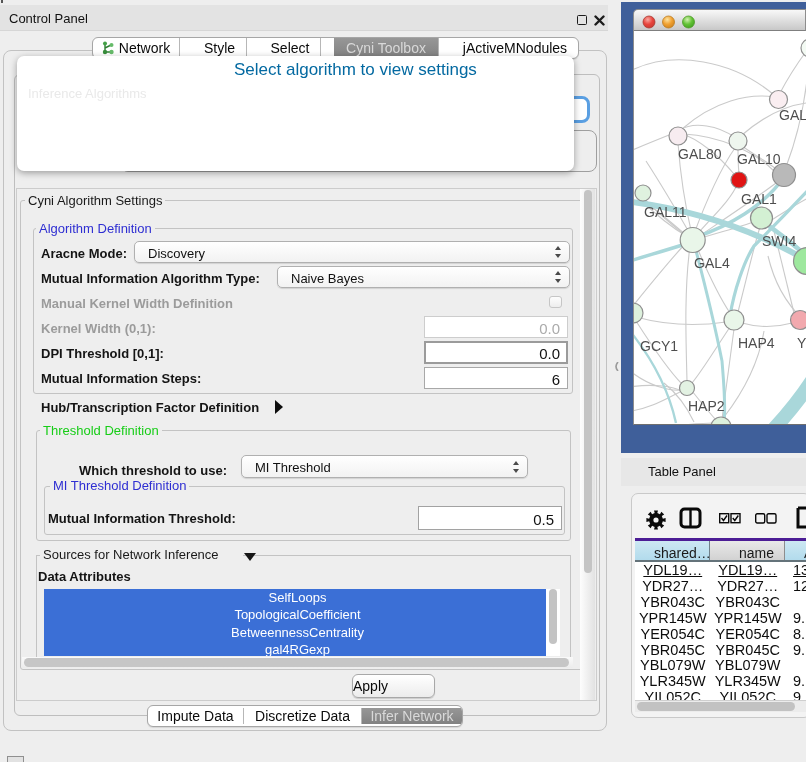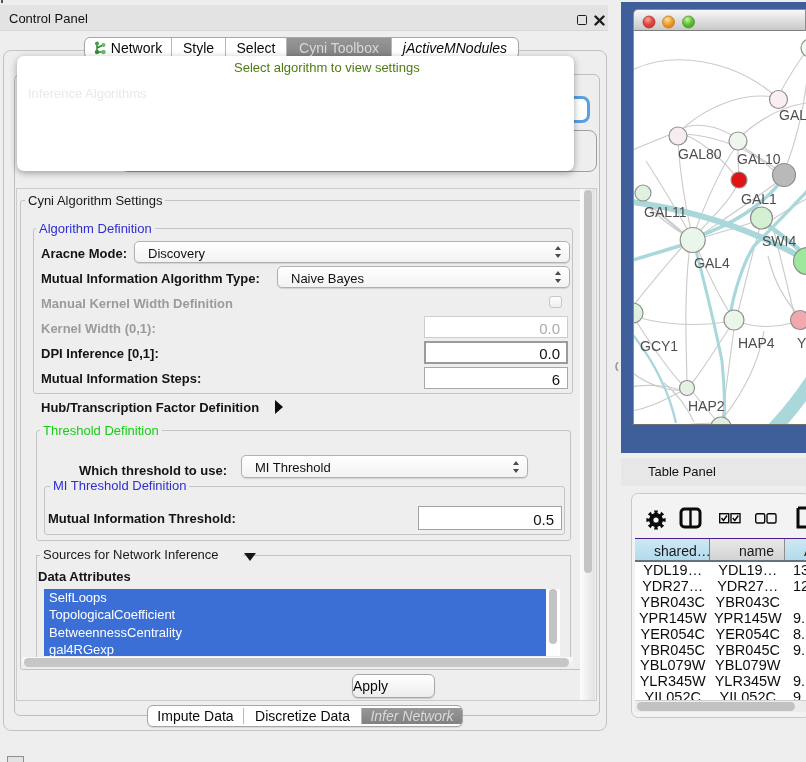--- a/index.html
+++ b/index.html
@@ -11,61 +11,61 @@
   .box { border:1px solid #c3c3c3; border-radius:3px; }
   .btitle { font-size:13px; background:#eeeeee; padding:0 3px; line-height:13px; }
   .combo { background:linear-gradient(#ffffff,#f2f2f2); border:1px solid #b0b0b0;
     border-radius:5px; box-shadow:0 1px 1px rgba(0,0,0,0.12); font-size:13px; color:#111; }
   .combo .ar { position:absolute; right:7px; top:50%; margin-top:-7px; width:8px; height:14px; }
   .tfield { background:#ffffff; font-size:15px; text-align:right; color:#111; }
   .seg { position:absolute; display:flex; background:#ffffff; border:1px solid #a6a6a6;
     border-radius:6px; overflow:hidden; font-size:14px; color:#0a0a0a;
     box-shadow:0 1px 1px rgba(0,0,0,0.10); }
   .seg > div { display:flex; align-items:center; justify-content:center; border-right:1px solid #b7b7b7; }
-  .seg > div:last-child { border-right:none;font-style:italic; }
+  .seg > div:last-child { border-right:none; }
   .seg > div.sel { background:linear-gradient(#979797,#818181); color:#d9d9d9; }
 </style>
 </head>
 <body>
 
 <div class="abs" style="left:1px;top:0;width:2px;height:3px;background:#555;"></div>
 <div class="abs" style="left:0;top:5px;width:608px;height:26px;background:#e3e3e3;border-bottom:1px solid #d6d6d6;"></div>
 <div class="abs" style="left:9px;top:11px;font-size:13px;color:#111;">Control Panel</div>
 <div class="abs" style="left:577px;top:15px;width:10px;height:10px;border:1.5px solid #1c1c1c;border-radius:1.5px;"></div>
 <svg class="abs" style="left:594px;top:15px;" width="11" height="11" viewBox="0 0 11 11">
   <path d="M1.5 1.5 L9.5 9.5 M9.5 1.5 L1.5 9.5" stroke="#1c1c1c" stroke-width="2.4" stroke-linecap="round"></path>
 </svg>
 
 <div class="abs" style="left:3px;top:50px;width:604px;height:681px;border:1px solid #c2c2c2;border-radius:8px;"></div>
 
 <div class="abs" style="left:14px;top:74px;width:586px;height:642px;border:1px solid #bebebe;border-radius:6px;"></div>
 
 <div class="abs" style="left:16px;top:188px;width:581px;height:513px;border:1px solid #cccccc;"></div>
 
-<div class="seg" style="left:84px;top:37px;height:22px;">
+<div class="seg" style="left:92px;top:37px;height:22px;gap:13px;">
   <div style="width:87px;">
     <svg width="13" height="15" viewBox="0 0 13 15" style="margin-right:4px;">
       <path d="M3 3 L3 11 M3 11 L9 11 M3 7 L9 4" stroke="#2e7d32" stroke-width="1.4" fill="none"></path>
       <circle cx="3" cy="2.5" r="2" fill="#43a047"></circle>
         <circle cx="9.5" cy="4" r="2" fill="#66bb6a"></circle>
       <circle cx="3" cy="11" r="2.2" fill="#388e3c"></circle>
         <circle cx="9.5" cy="11" r="2.2" fill="#66bb6a"></circle>
     </svg>Network</div>
   <div style="width:54px;text-align:center;">Style</div>
   <div style="width:61px;">Select</div>
   <div class="sel" style="width:105px;">Cyni Toolbox</div>
   <div style="width:126px;">jActiveMNodules</div>
 </div>
 
 <div class="abs" style="left:200px;top:96px;width:390px;height:27px;background:#fff;border:3px solid #5a9fe2;border-radius:8px;"></div>
 <div class="abs" style="left:120px;top:130px;width:477px;height:42px;border:1px solid #9f9f9f;border-radius:8px;"></div>
 
 <div class="abs" style="left:17px;top:56px;width:557px;height:115px;background:#ffffff;border-radius:7px;box-shadow:0 2px 7px rgba(0,0,0,0.35);overflow:hidden;">
   <div class="abs" style="left:11px;top:30px;font-size:13px;color:#e9e9e9;">Inference Algorithms</div>
-  <div class="abs" style="left:217px;top:4px;font-size:13px;color:#4d7c0f;">Select algorithm to view settings</div>
+  <div class="abs" style="left:217px;top:4px;font-size:17px;color:#0369a1;">Select algorithm to view settings</div>
 </div>
 
 <div class="abs box" style="left:20px;top:200px;width:575px;height:470px;border-radius:3px;"></div>
 <div class="abs btitle" style="left:25px;top:194px;color:#1a1a1a;">Cyni Algorithm Settings</div>
 
 <div class="abs box" style="left:33px;top:228px;width:540px;height:166px;"></div>
 <div class="abs btitle" style="left:36px;top:222px;color:#2e2ed2;">Algorithm Definition</div>
 
 <div class="abs lbl" style="left:41px;top:246px;">Aracne Mode:</div>
 <div class="abs combo" style="left:134px;top:241px;width:436px;height:22px;">
@@ -82,21 +82,21 @@
       <path d="M4 1 L7 5 L1 5 Z M4 13 L7 9 L1 9 Z" fill="#4a4a4a"></path>
     </svg>
 </div>
 
 <div class="abs lbl-dis" style="left:41px;top:296px;">Manual Kernel Width Definition</div>
 <div class="abs" style="left:549px;top:296px;width:13px;height:12px;background:linear-gradient(#fdfdfd,#ededed);border:1px solid #c6c6c6;border-radius:3px;"></div>
 
 <div class="abs lbl-dis" style="left:41px;top:321px;">Kernel Width (0,1):</div>
 <div class="abs tfield" style="left:424px;top:316px;width:144px;height:22px;border:1px solid #cdcdcd;color:#ababab;padding:3px 7px 0 0;">0.0</div>
 
-<div class="abs lbl" style="left:41px;top:346px;">DPI Inference [0,1]:</div>
+<div class="abs lbl" style="left:41px;top:346px;">DPI Threshold [0,1]:</div>
 <div class="abs tfield" style="left:424px;top:341px;width:144px;height:23px;border:2px solid #9b9b9b;padding:2px 6px 0 0;">0.0</div>
 
 <div class="abs lbl" style="left:41px;top:371px;">Mutual Information Steps:</div>
 <div class="abs tfield" style="left:424px;top:367px;width:144px;height:22px;border:1px solid #a8a8a8;padding:3px 7px 0 0;">6</div>
 
 <div class="abs lbl" style="left:41px;top:400px;">Hub/Transcription Factor Definition</div>
 <svg class="abs" style="left:274px;top:399px;" width="10" height="16" viewBox="0 0 10 16">
   <path d="M1 1 L9 8 L1 15 Z" fill="#0d0d0d"></path>
   </svg>
 
@@ -117,21 +117,21 @@
 <div class="abs tfield" style="left:418px;top:506px;width:144px;height:24px;border:1px solid #a2a2a2;padding:4px 7px 0 0;">0.5</div>
 
 <div class="abs" style="left:36px;top:555px;width:535px;height:113px;border:1px solid #c3c3c3;border-bottom:none;"></div>
 <div class="abs btitle" style="left:40px;top:548px;color:#1a1a1a;padding-right:24px;">Sources for Network Inference</div>
 <svg class="abs" style="left:243px;top:552px;" width="14" height="10" viewBox="0 0 14 10">
   <path d="M1 1 L13 1 L7 9 Z" fill="#161616"></path>
   </svg>
 <div class="abs lbl" style="left:38px;top:569px;">Data Attributes</div>
 
 <div class="abs" style="left:44px;top:589px;width:516px;height:67px;background:#ffffff;"></div>
-<div class="abs" style="left:44px;top:589px;width:502px;height:67px;background:#3b6fd6;color:#ffffff;font-size:13px;line-height:17.4px;padding-left:5px;overflow:hidden;">SelfLoops<br>TopologicalCoefficient<br>BetweennessCentrality<br>gal4RGexp</div>
+<div class="abs" style="left:44px;top:589px;width:502px;height:67px;background:#3b6fd6;color:#ffffff;font-size:13px;line-height:17.4px;padding-left:5px;overflow:hidden;text-align:center;">SelfLoops<br>TopologicalCoefficient<br>BetweennessCentrality<br>gal4RGexp</div>
 <div class="abs" style="left:549px;top:589px;width:8px;height:55px;background:#c3c3c3;border-radius:4px;"></div>
 
 <div class="abs" style="left:22px;top:657px;width:551px;height:11px;background:linear-gradient(#fafafa,#ececec);"></div>
 <div class="abs" style="left:24px;top:658px;width:545px;height:9px;background:#c6c6c6;border-radius:4.5px;"></div>
 
 <div class="abs" style="left:580px;top:189px;width:15px;height:511px;background:linear-gradient(to right,#fdfdfd,#e2e2e2);"></div>
 <div class="abs" style="left:584px;top:190px;width:8px;height:383px;background:#c4c4c4;border-radius:4px;"></div>
 
 <div class="abs" style="left:352px;top:674px;width:83px;height:24px;background:linear-gradient(#ffffff,#ececec);border:1px solid #a8a8a8;border-radius:6px;box-shadow:0 1px 1px rgba(0,0,0,0.15);font-size:14px;color:#0a0a0a;text-align:left;line-height:22px;">Apply</div>
 
@@ -268,33 +268,33 @@
   <path d="M2.5 5 L4.5 7.5 L8 2.5 M13.8 5 L15.8 7.5 L19.3 2.5" stroke="#090909" stroke-width="1.4" fill="none"></path>
 </svg>
 <svg class="abs" style="left:755px;top:513px;" width="22" height="11" viewBox="0 0 22 11">
   <rect x="0.7" y="0.7" width="9" height="9.3" rx="1.5" fill="none" stroke="#090909" stroke-width="1.4"></rect>
   <rect x="12" y="0.7" width="9" height="9.3" rx="1.5" fill="none" stroke="#090909" stroke-width="1.4"></rect>
 </svg>
 <svg class="abs" style="left:796px;top:506px;" width="10" height="23" viewBox="0 0 10 23">
   <path d="M2 2 L10 2 M2 2 L2 21 L10 21" stroke="#090909" stroke-width="3" fill="none"></path>
 </svg>
 
-<div class="abs" style="left:635px;top:538px;width:171px;height:24px;border-top:1px solid #4c1d95;border-bottom:2px solid #64737a;display:flex;font-size:14px;color:#1a1a1a;">
+<div class="abs" style="left:635px;top:538px;width:171px;height:24px;border-top:3px solid #4c1d95;border-bottom:2px solid #64737a;display:flex;font-size:14px;color:#1a1a1a;">
   <div style="width:75px;background:linear-gradient(#cde8f3,#b2dbec);border-right:1px solid #708089;position:relative;">
       <span style="position:absolute;left:19px;top:4px;">shared…</span>
     </div>
   <div style="width:75px;background:linear-gradient(#e9e9e9,#d2d2d2);border-right:1px solid #8d8d8d;position:relative;">
       <span style="position:absolute;left:29px;top:4px;">name</span>
     </div>
   <div style="width:21px;background:linear-gradient(#cde8f3,#b2dbec);position:relative;overflow:hidden;">
       <span style="position:absolute;left:19px;top:4px;">A</span>
     </div>
 </div>
 <div class="abs" id="tblrows" style="left:635px;top:562px;width:171px;height:138px;background:#ffffff;overflow:hidden;font-size:14.5px;color:#0d0d0d;">
-    <div style="position:absolute;left:0;top:0px;width:171px;height:16px;display:flex;align-items:center;">
+    <div style="position:absolute;left:0;top:0px;width:171px;height:16px;display:flex;align-items:center;text-decoration:underline;">
       <div style="width:75.5px;text-align:center;">YDL19…</div>
       <div style="width:74.5px;text-align:center;">YDL19…</div>
       <div style="width:21px;padding-left:8px;">13</div>
     </div>
     <div style="position:absolute;left:0;top:15.9px;width:171px;height:16px;display:flex;align-items:center;">
       <div style="width:75.5px;text-align:center;">YDR27…</div>
       <div style="width:74.5px;text-align:center;">YDR27…</div>
       <div style="width:21px;padding-left:8px;">12</div>
     </div>
     <div style="position:absolute;left:0;top:31.8px;width:171px;height:16px;display:flex;align-items:center;">

